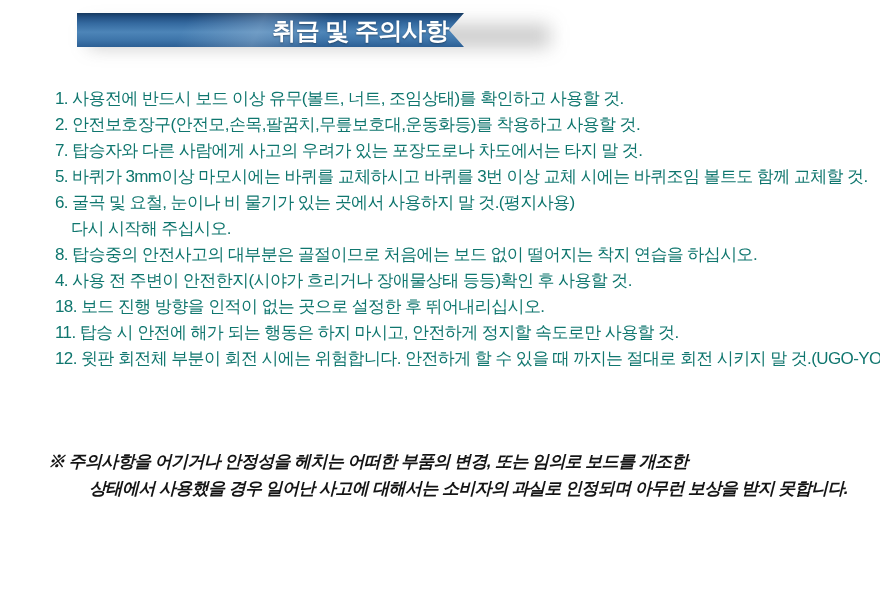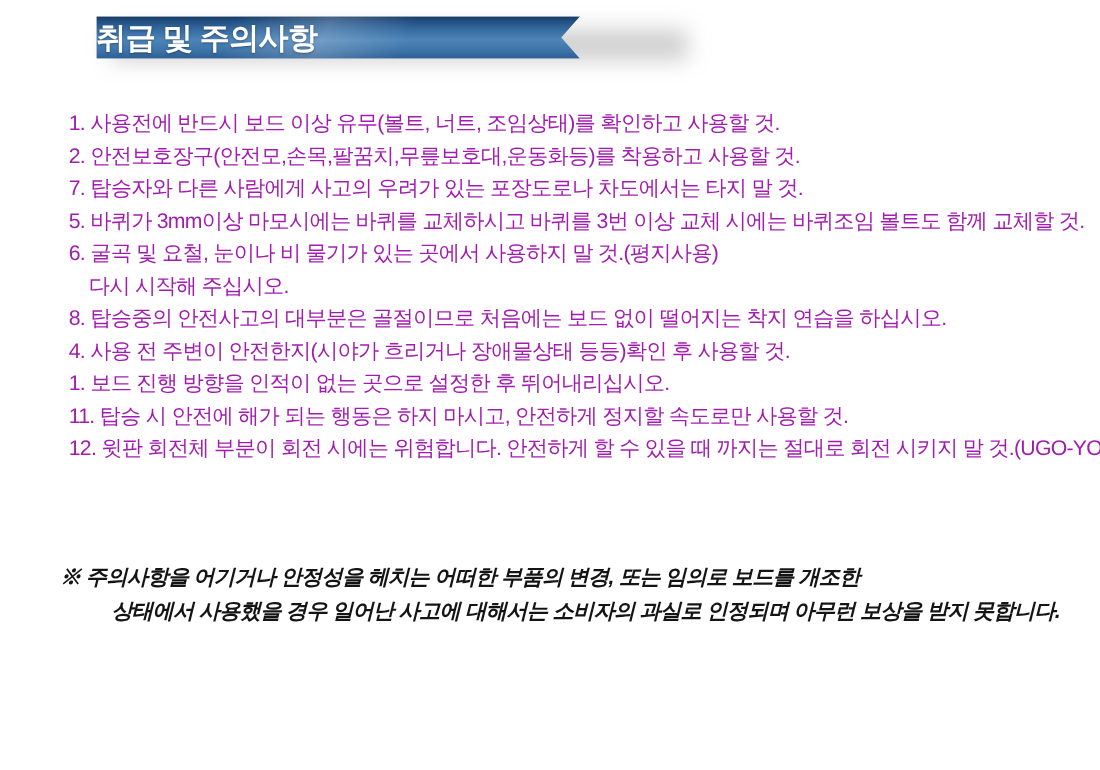--- a/index.html
+++ b/index.html
@@ -40,35 +40,35 @@
       linear-gradient(115deg, rgba(255,255,255,0) 28%, rgba(255,255,255,0.20) 47%, rgba(255,255,255,0) 64%),
       linear-gradient(180deg, #16395f 0%, #235082 12%, #34699f 30%, #4d85b8 56%, #3d74a9 80%, #2c5f94 100%);
   }
   .ribbon-title {
     position: absolute;
     left: 0;
     right: 15px;
     top: 0;
     height: 34px;
     line-height: 35px;
-    text-align: left;
+    text-align: right;
     color: #ffffff;
     font-size: 24px;
     font-weight: bold;
     letter-spacing: -0.5px;
     text-shadow: 0 1px 2px rgba(0,0,0,0.35);
   }
 
   
   .list {
     position: absolute;
     left: 55px;
     top: 86px;
     width: 800px;
-    color: #a21caf;
+    color: #0f766e;
     font-size: 17px;
     letter-spacing: -0.6px;
   }
   .list .line {
     line-height: 26px;
     white-space: nowrap;
   }
   .list .line.indent {
     padding-left: 16px;
   }
@@ -107,21 +107,21 @@
 
   <div class="list">
     <div class="line">1. 사용전에 반드시 보드 이상 유무(볼트, 너트, 조임상태)를 확인하고 사용할 것.</div>
     <div class="line">2. 안전보호장구(안전모,손목,팔꿈치,무릎보호대,운동화등)를 착용하고 사용할 것.</div>
     <div class="line">7. 탑승자와 다른 사람에게 사고의 우려가 있는 포장도로나 차도에서는 타지 말 것.</div>
     <div class="line">5. 바퀴가 3mm이상 마모시에는 바퀴를 교체하시고 바퀴를 3번 이상 교체 시에는 바퀴조임 볼트도 함께 교체할 것.</div>
     <div class="line">6. 굴곡 및 요철, 눈이나 비 물기가 있는 곳에서 사용하지 말 것.(평지사용)</div>
     <div class="line indent">다시 시작해 주십시오.</div>
     <div class="line">8. 탑승중의 안전사고의 대부분은 골절이므로 처음에는 보드 없이 떨어지는 착지 연습을 하십시오.</div>
     <div class="line">4. 사용 전 주변이 안전한지(시야가 흐리거나 장애물상태 등등)확인 후 사용할 것.</div>
-    <div class="line">1. 보드 진행 방향을 인적이 없는 곳으로 설정한 후 뛰어내리십시오.</div>
+    <div class="line">18. 보드 진행 방향을 인적이 없는 곳으로 설정한 후 뛰어내리십시오.</div>
     <div class="line">11. 탑승 시 안전에 해가 되는 행동은 하지 마시고, 안전하게 정지할 속도로만 사용할 것.</div>
     <div class="line">12. 윗판 회전체 부분이 회전 시에는 위험합니다. 안전하게 할 수 있을 때 까지는 절대로 회전 시키지 말 것.(UGO-YO)</div>
   </div>
 
   <div class="note">
     <div class="line">※ 주의사항을 어기거나 안정성을 헤치는 어떠한 부품의 변경, 또는 임의로 보드를 개조한</div>
     <div class="line indent">상태에서 사용했을 경우 일어난 사고에 대해서는 소비자의 과실로 인정되며 아무런 보상을 받지 못합니다.</div>
   </div>
 
 </div>

